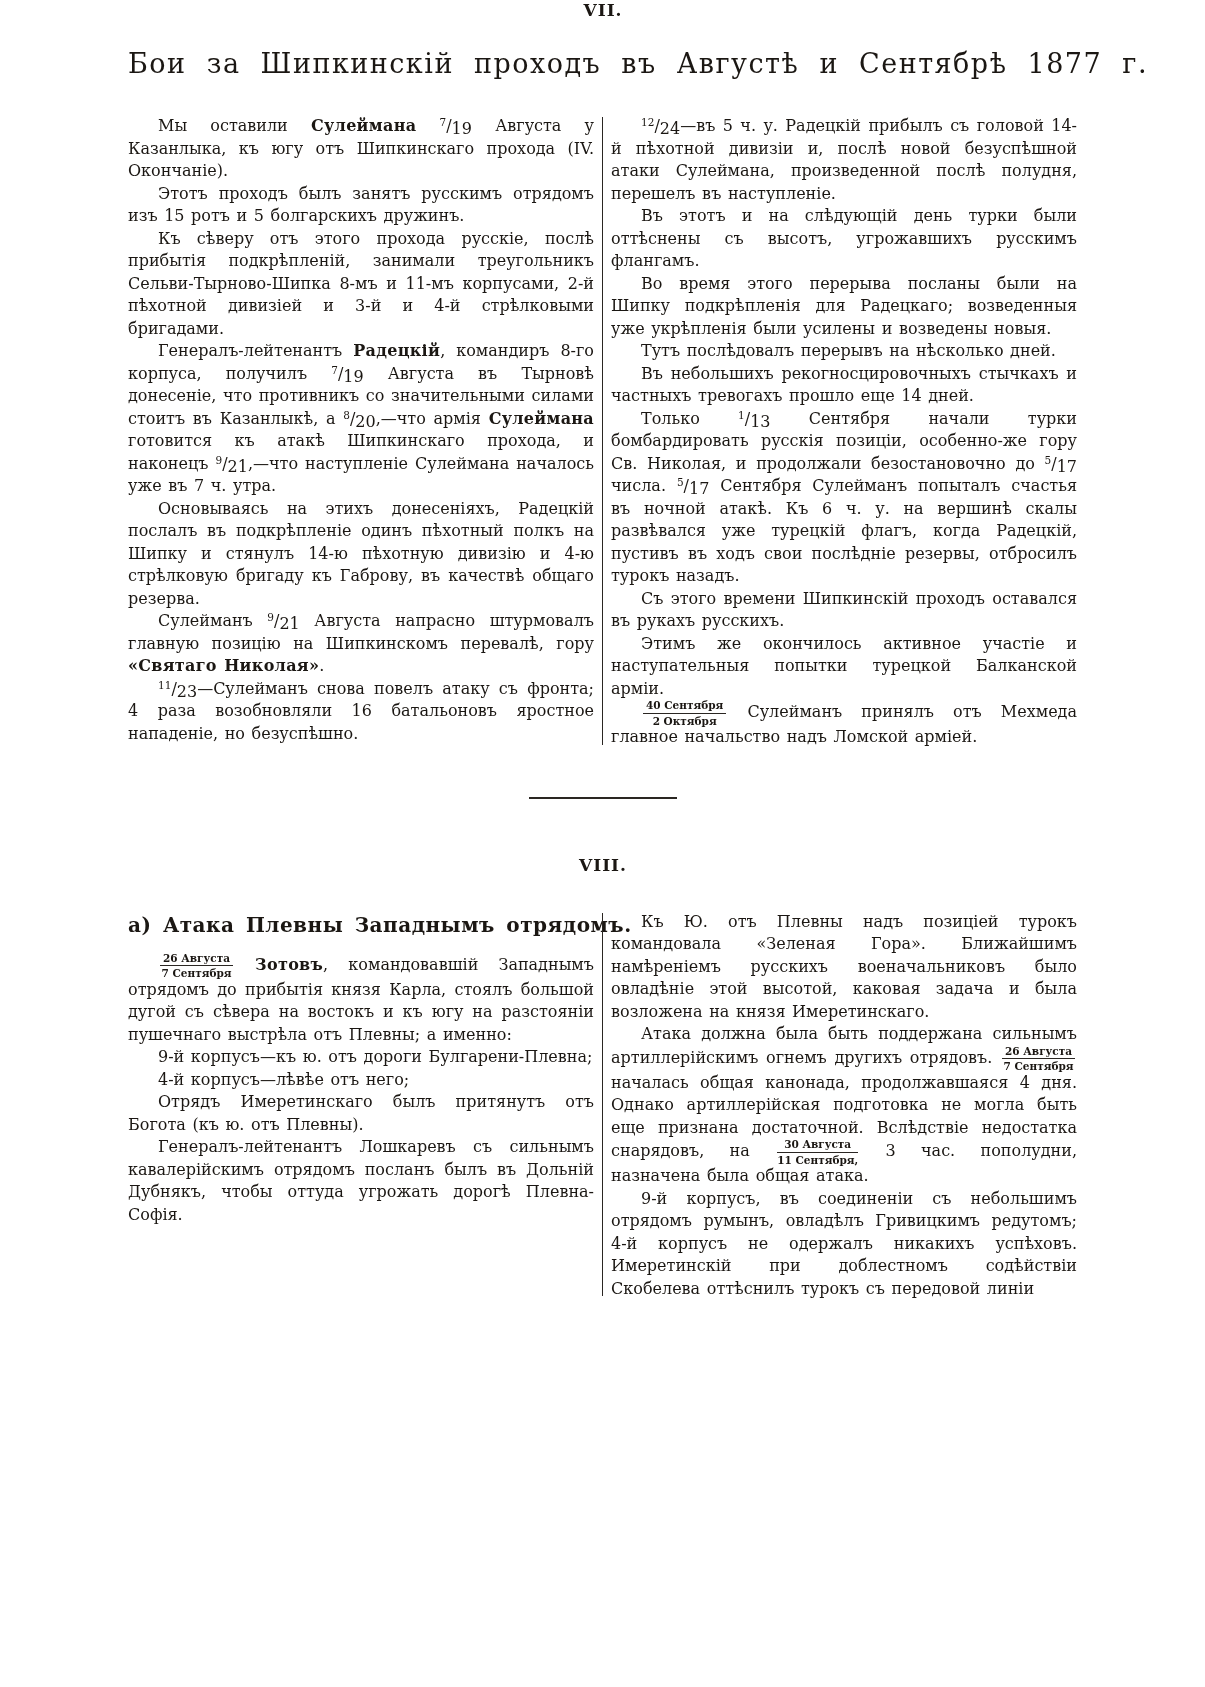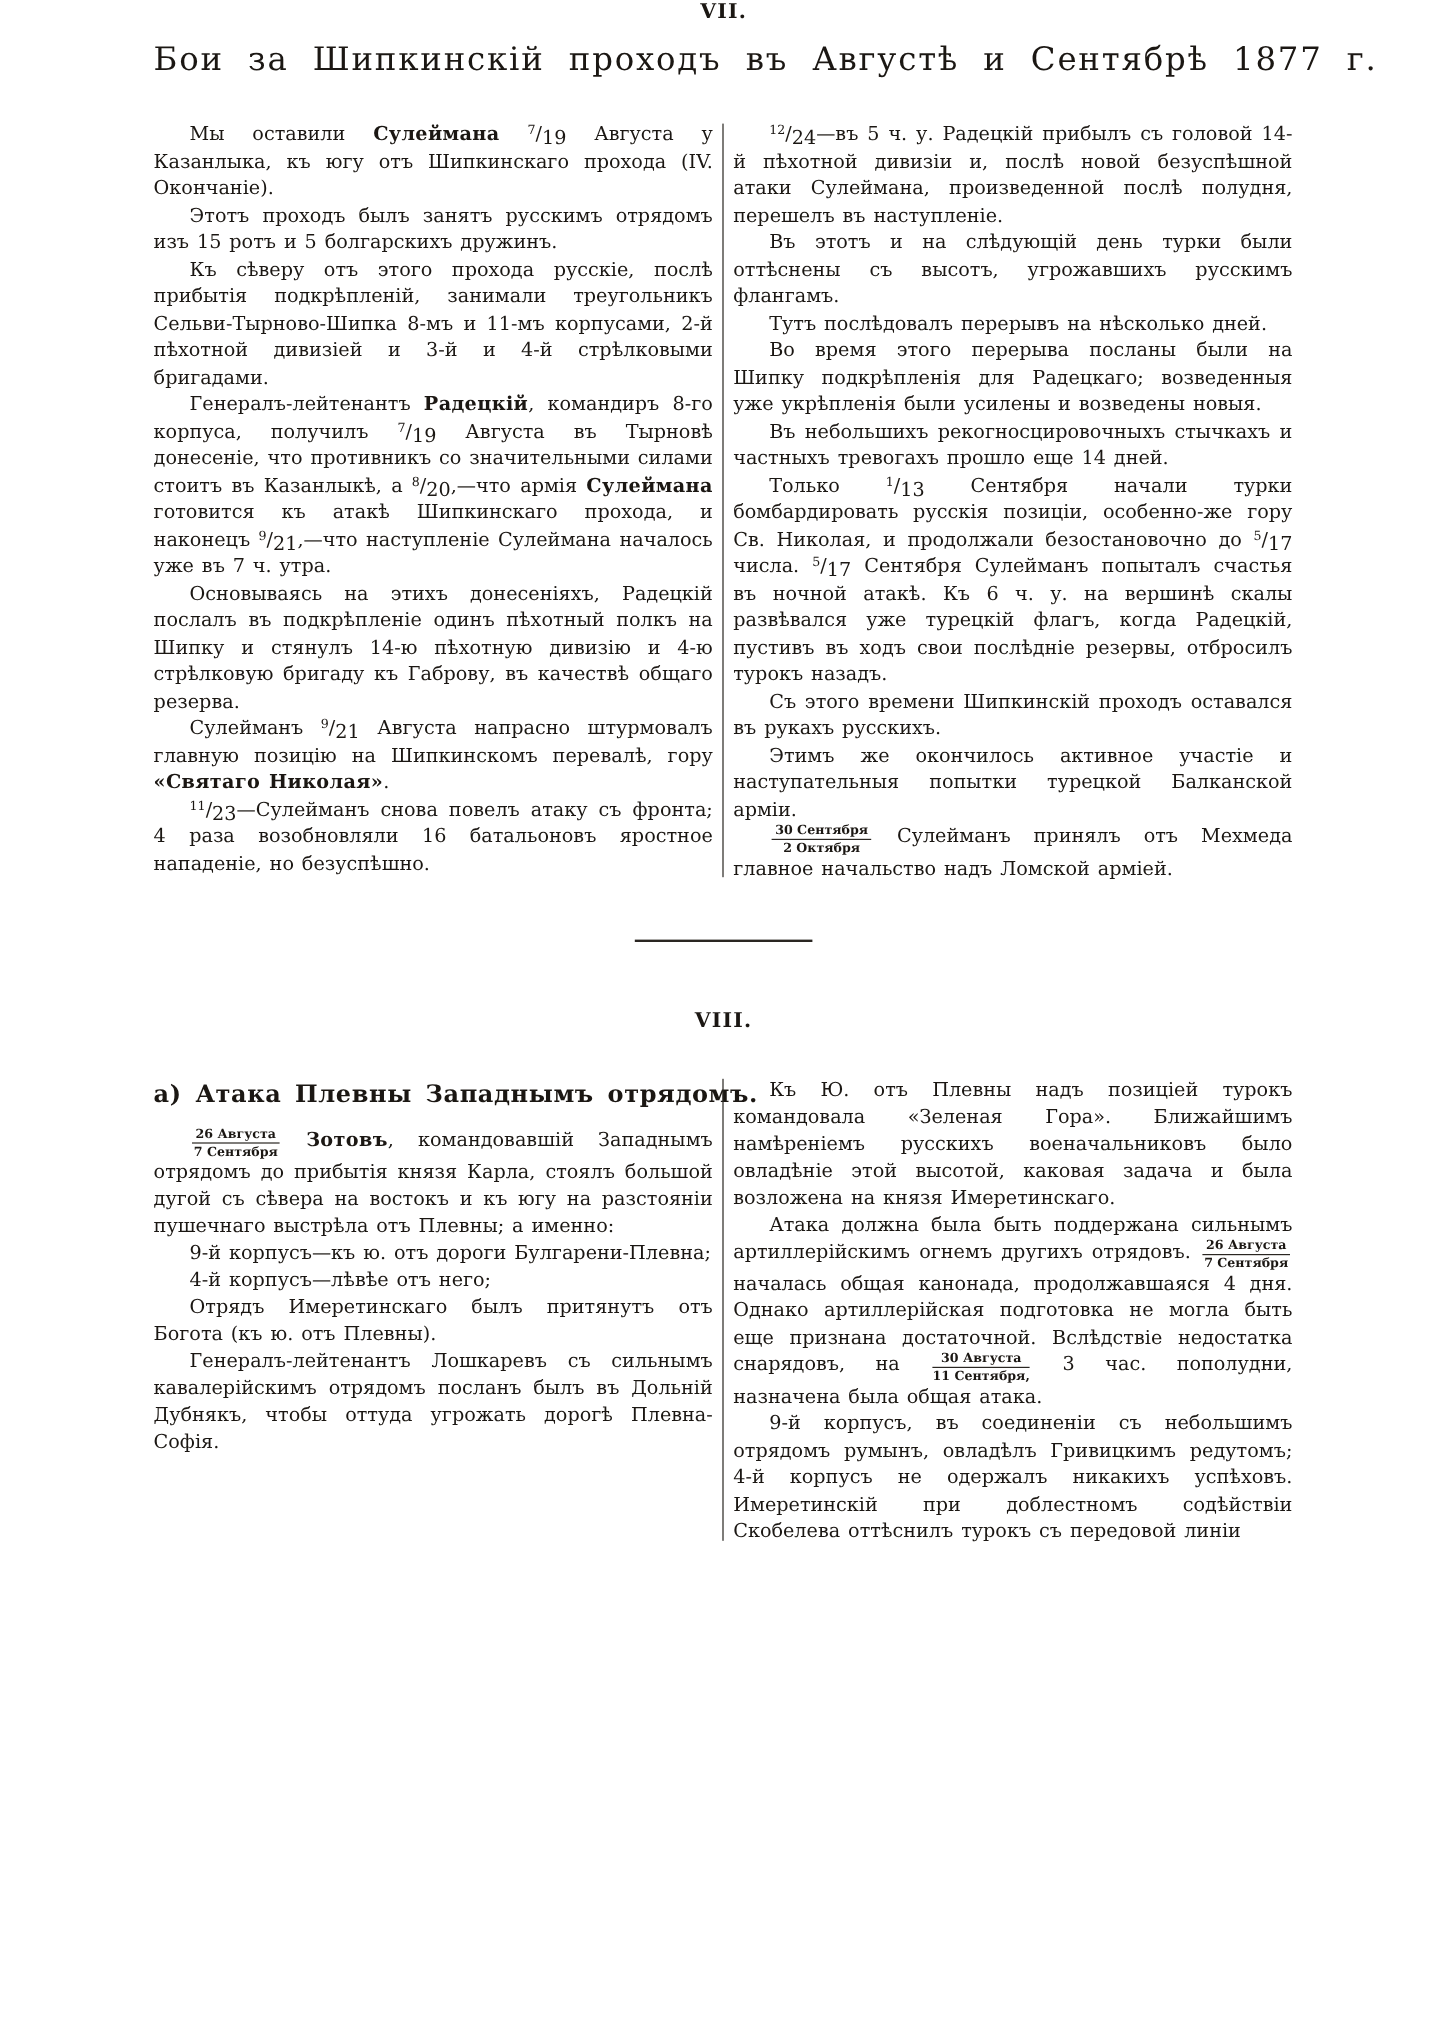--- a/index.html
+++ b/index.html
@@ -22,21 +22,21 @@
     text-align: center;
     font-size: 17px;
     font-weight: 700;
     letter-spacing: 1px;
   }
   .section-title {
     text-align: right;
     font-size: 27px;
     letter-spacing: 1.5px;
     word-spacing: 10px;
-    margin-top: 14px;
+    margin-top: 28px;
     white-space: nowrap;
   }
   .section-title.small {
     font-size: 24px;
     word-spacing: 7px;
   }
   .columns {
     display: flex;
     align-items: stretch;
     margin-top: 36px;
@@ -132,27 +132,27 @@
           <p>Къ сѣверу отъ этого прохода русскіе, послѣ прибытія подкрѣпленій, занимали треугольникъ Сельви-Тырново-Шипка 8-мъ и 11-мъ корпусами, 2-й пѣхотной дивизіей и 3-й и 4-й стрѣлковыми бригадами.</p>
           <p>Генералъ-лейтенантъ <b>Радецкій</b>, командиръ 8-го корпуса, получилъ <span class="dfrac"><sup>7</sup>/<sub>19</sub></span> Августа въ Тырновѣ донесеніе, что противникъ со значительными силами стоитъ въ Казанлыкѣ, а <span class="dfrac"><sup>8</sup>/<sub>20</sub></span>,—что армія <b>Сулеймана</b> готовится къ атакѣ Шипкинскаго прохода, и наконецъ <span class="dfrac"><sup>9</sup>/<sub>21</sub></span>,—что наступленіе Сулеймана началось уже въ 7 ч. утра.</p>
           <p>Основываясь на этихъ донесеніяхъ, Радецкій послалъ въ подкрѣпленіе одинъ пѣхотный полкъ на Шипку и стянулъ 14-ю пѣхотную дивизію и 4-ю стрѣлковую бригаду къ Габрову, въ качествѣ общаго резерва.</p>
           <p>Сулейманъ <span class="dfrac"><sup>9</sup>/<sub>21</sub></span> Августа напрасно штурмовалъ главную позицію на Шипкинскомъ перевалѣ, гору <b>«Святаго Николая»</b>.</p>
           <p><span class="dfrac"><sup>11</sup>/<sub>23</sub></span>—Сулейманъ снова повелъ атаку съ фронта; 4 раза возобновляли 16 батальоновъ яростное нападеніе, но безуспѣшно.</p>
         </div>
       <div class="col-rule"></div>
       <div class="column">
           <p><span class="dfrac"><sup>12</sup>/<sub>24</sub></span>—въ 5 ч. у. Радецкій прибылъ съ головой 14-й пѣхотной дивизіи и, послѣ новой безуспѣшной атаки Сулеймана, произведенной послѣ полудня, перешелъ въ наступленіе.</p>
           <p>Въ этотъ и на слѣдующій день турки были оттѣснены съ высотъ, угрожавшихъ русскимъ флангамъ.</p>
+          <p>Во время этого перерыва посланы были на Шипку подкрѣпленія для Радецкаго; возведенныя уже укрѣпленія были усилены и возведены новыя.</p>
           <p>Тутъ послѣдовалъ перерывъ на нѣсколько дней.</p>
-          <p>Во время этого перерыва посланы были на Шипку подкрѣпленія для Радецкаго; возведенныя уже укрѣпленія были усилены и возведены новыя.</p>
           <p>Въ небольшихъ рекогносцировочныхъ стычкахъ и частныхъ тревогахъ прошло еще 14 дней.</p>
           <p>Только <span class="dfrac"><sup>1</sup>/<sub>13</sub></span> Сентября начали турки бомбардировать русскія позиціи, особенно-же гору Св. Николая, и продолжали безостановочно до <span class="dfrac"><sup>5</sup>/<sub>17</sub></span> числа. <span class="dfrac"><sup>5</sup>/<sub>17</sub></span> Сентября Сулейманъ попыталъ счастья въ ночной атакѣ. Къ 6 ч. у. на вершинѣ скалы развѣвался уже турецкій флагъ, когда Радецкій, пустивъ въ ходъ свои послѣдніе резервы, отбросилъ турокъ назадъ.</p>
           <p>Съ этого времени Шипкинскій проходъ оставался въ рукахъ русскихъ.</p>
           <p>Этимъ же окончилось активное участіе и наступательныя попытки турецкой Балканской арміи.</p>
-          <p><span class="sfrac"><span class="sfrac-top">30 Сентября</span><span class="sfrac-bottom">2 Октября</span></span> Сулейманъ принялъ отъ Мехмеда главное начальство надъ Ломской арміей.</p>
+          <p><span class="sfrac"><span class="sfrac-top">40 Сентября</span><span class="sfrac-bottom">2 Октября</span></span> Сулейманъ принялъ отъ Мехмеда главное начальство надъ Ломской арміей.</p>
         </div>
     </div>
   </div>
 
   <hr class="section-divider">
 
   <div class="section-head-gap">
     <div class="section-number">VIII.</div>
     <div class="columns">
       <div class="column">

